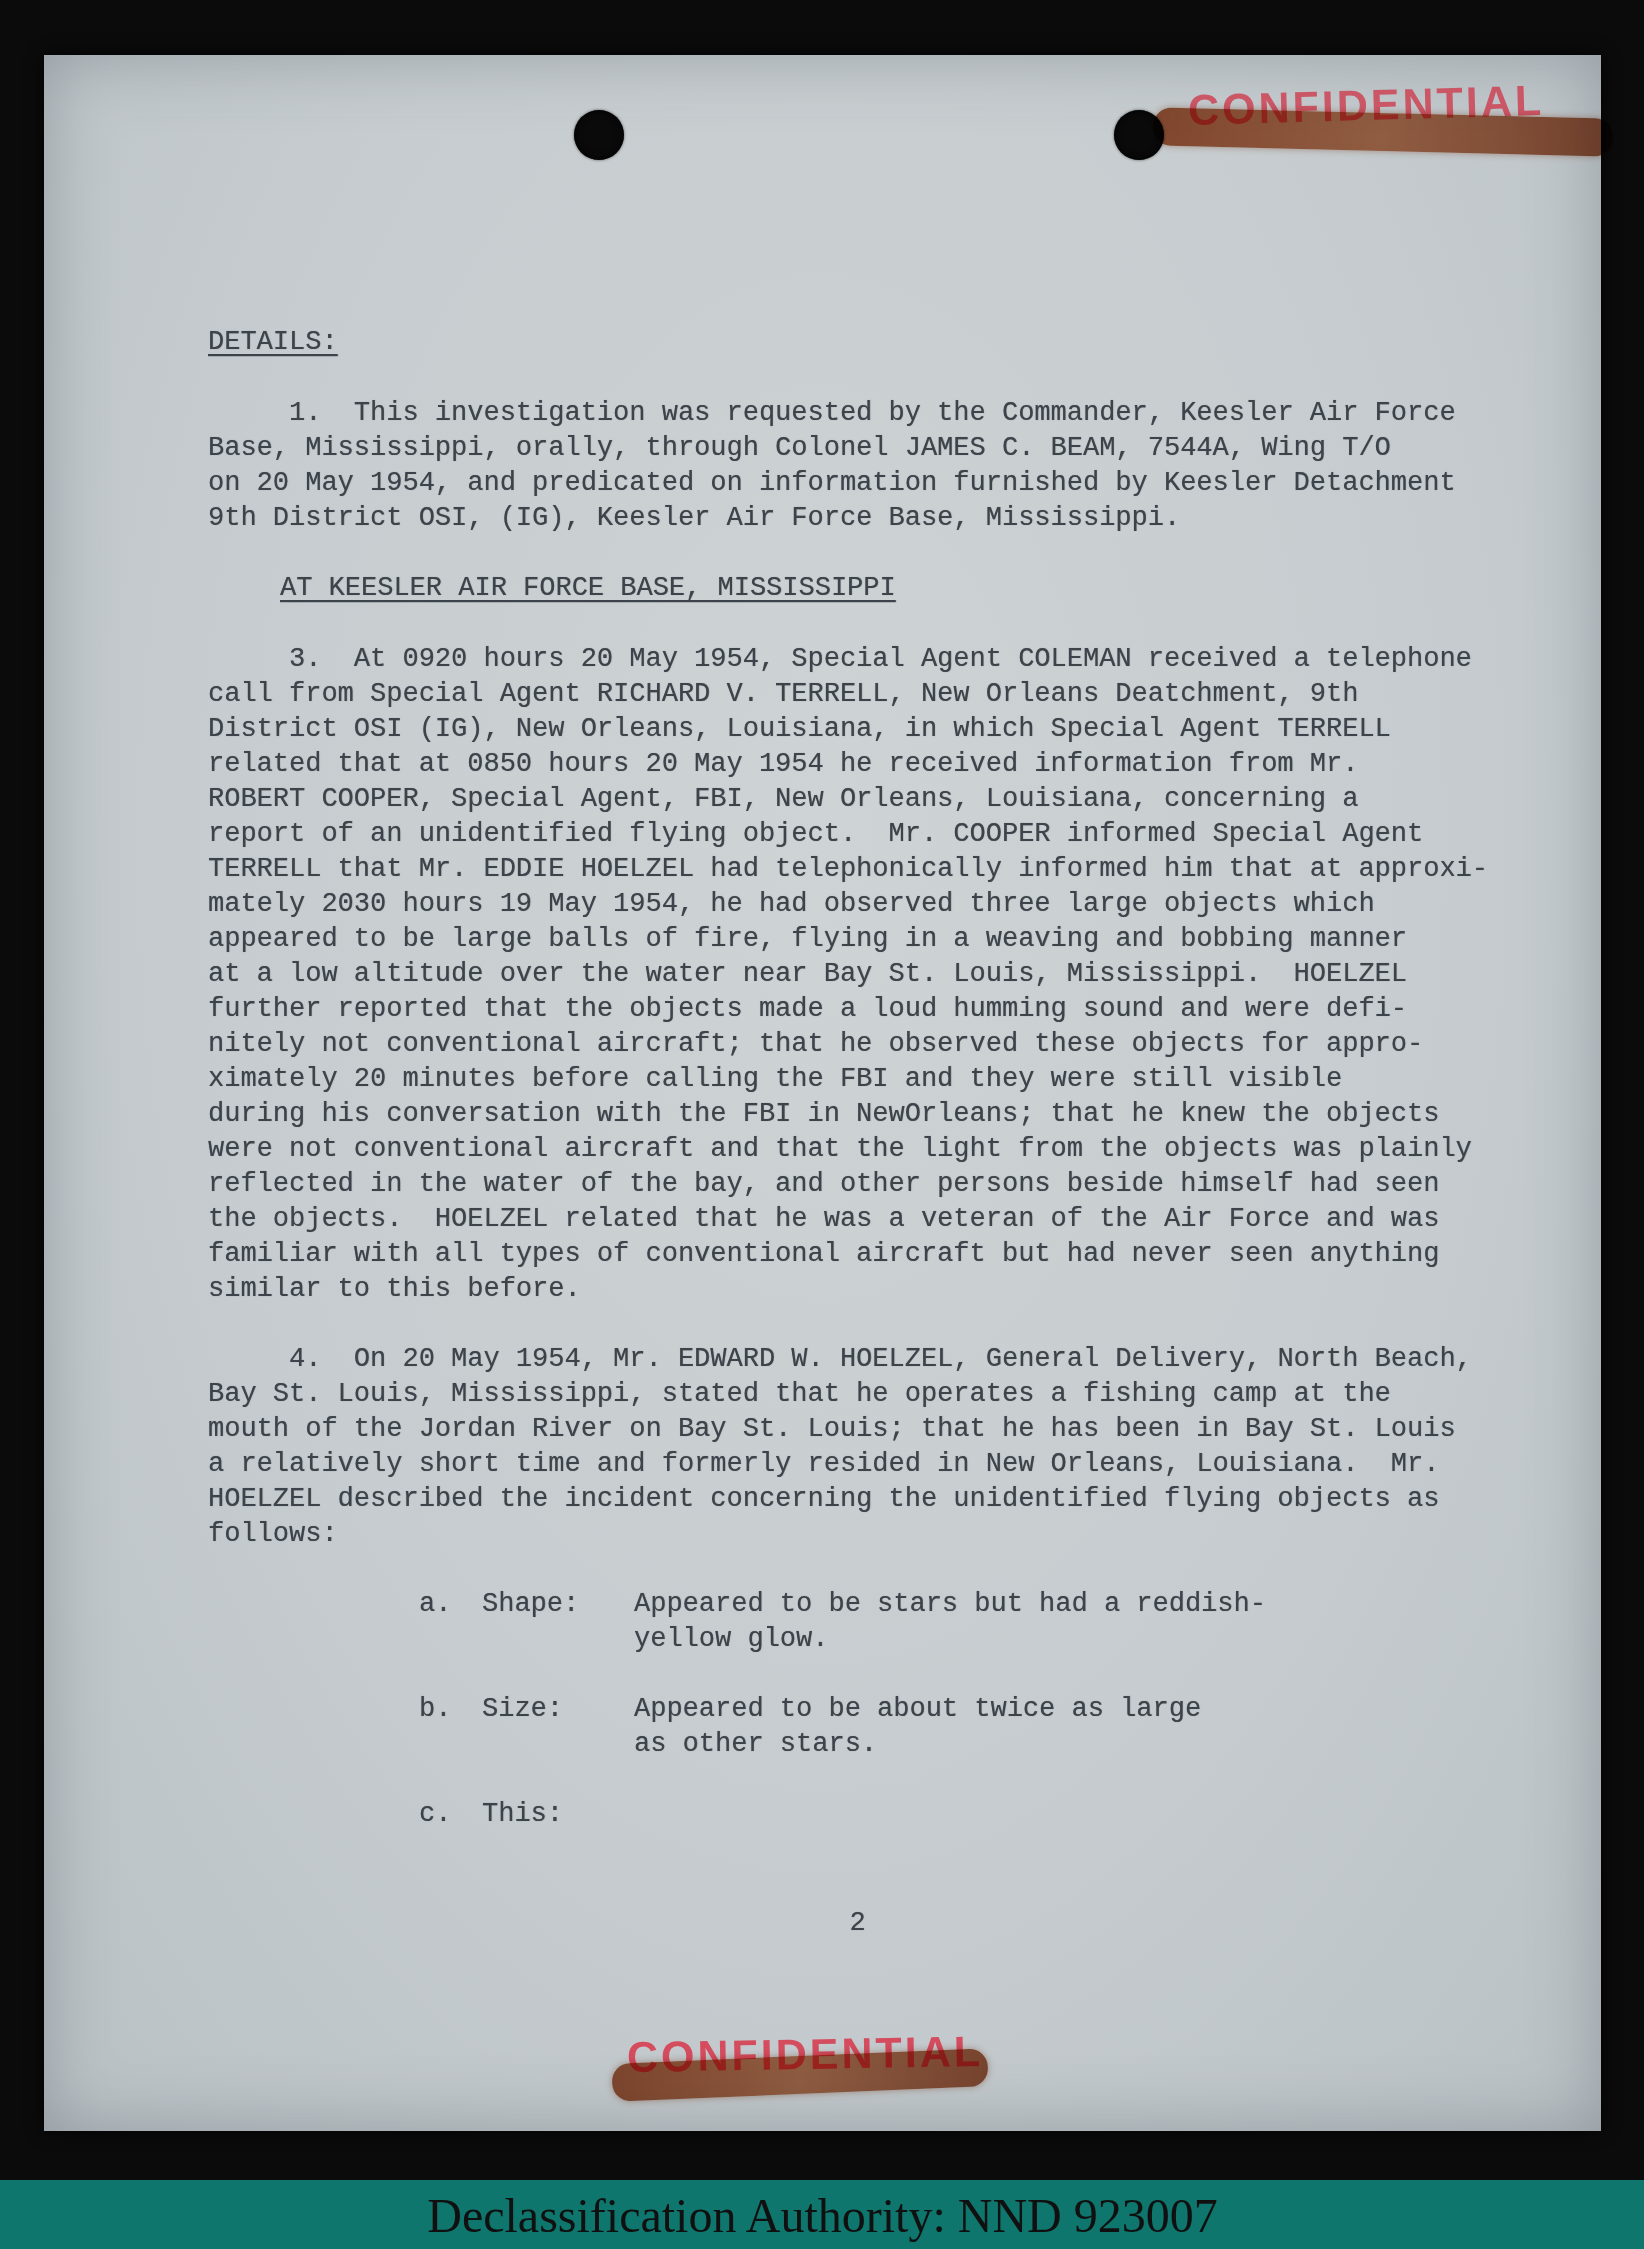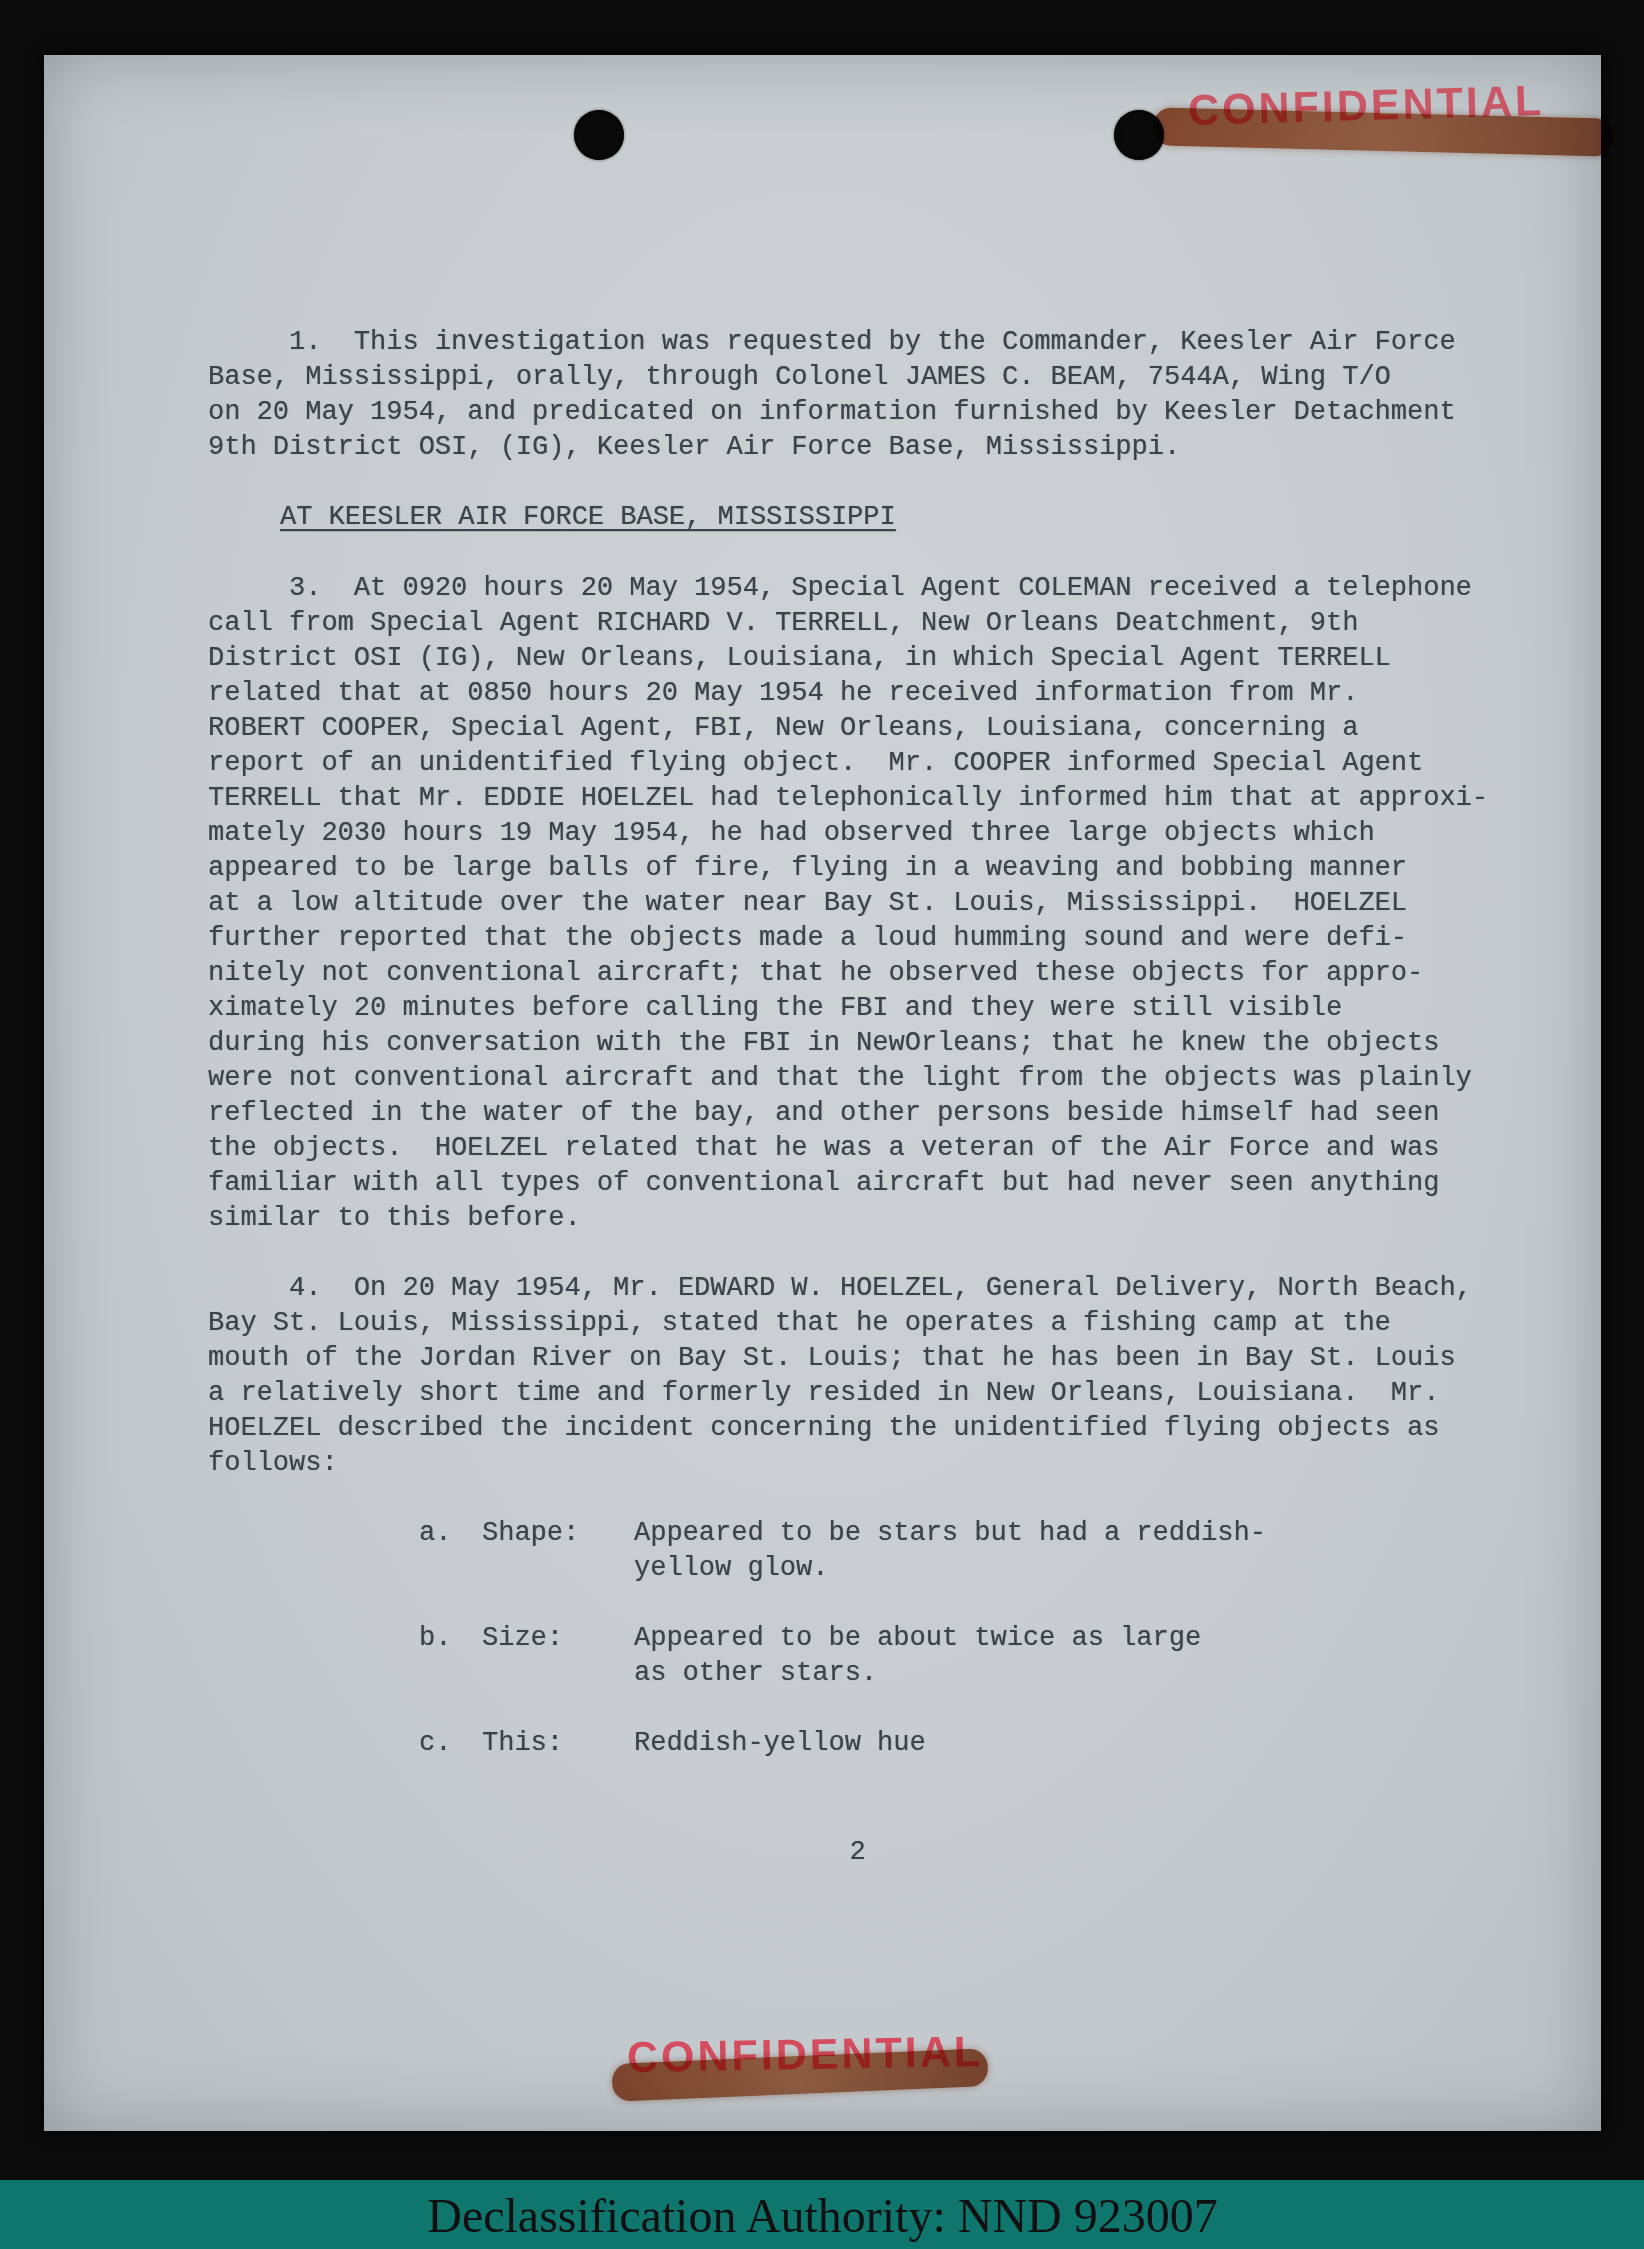--- a/index.html
+++ b/index.html
@@ -142,20 +142,21 @@
 <div class="paper">
 
   <div class="hole hole-left"></div>
   <div class="hole hole-right"></div>
 
   <span class="stamp-text stamp-top-text">CONFIDENTIAL</span>
   <div class="marker marker-top"></div>
 
   <div class="content">
 
+    <div class="heading">DETAILS:</div>
 
     <p class="para">     1.  This investigation was requested by the Commander, Keesler Air Force
 Base, Mississippi, orally, through Colonel JAMES C. BEAM, 7544A, Wing T/O
 on 20 May 1954, and predicated on information furnished by Keesler Detachment
 9th District OSI, (IG), Keesler Air Force Base, Mississippi.</p>
 
 
     <div class="heading indented">AT KEESLER AIR FORCE BASE, MISSISSIPPI</div>
 
     <p class="para">     3.  At 0920 hours 20 May 1954, Special Agent COLEMAN received a telephone
@@ -196,21 +197,20 @@
     <div class="item">
       <span class="item-letter">b.</span>
       <span class="item-label">Size:</span>
       <span class="item-text">Appeared to be about twice as large
 as other stars.</span>
     </div>
 
     <div class="item">
       <span class="item-letter">c.</span>
       <span class="item-label">This:</span>
-      <span class="item-text">Reddish-yellow hue</span>
     </div>
 
     <div class="page-number">2</div>
   </div>
 
   <span class="stamp-text stamp-bottom-text">CONFIDENTIAL</span>
   <div class="marker marker-bottom"></div>
 
 </div>
 

